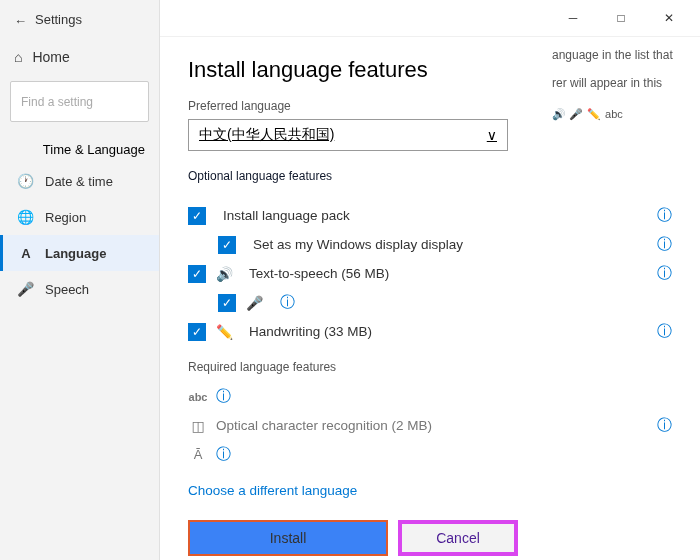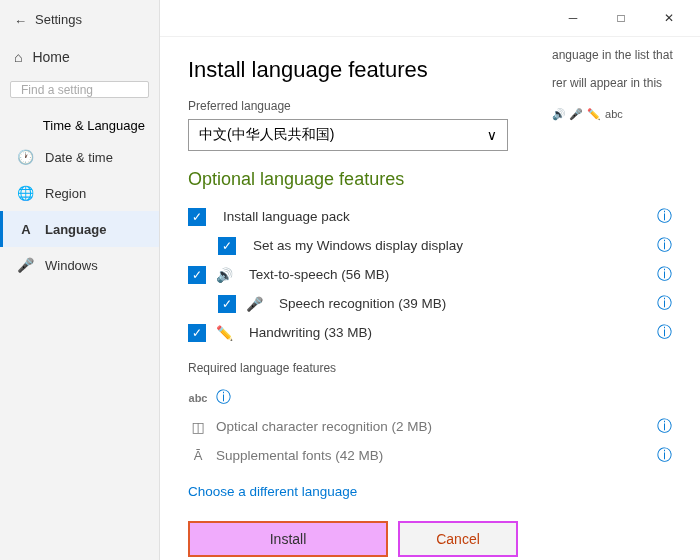--- a/index.html
+++ b/index.html
@@ -35,21 +35,21 @@
       display: flex;
       align-items: center;
       padding: 10px 14px;
       gap: 10px;
       font-size: 14px;
       cursor: pointer;
       color: #333;
     }
     .sidebar-search {
       margin: 6px 10px;
-      padding: 0 10px;
+      padding: 12px 10px;
       border: 1px solid #ccc;
       border-radius: 2px;
       font-size: 13px;
       color: #888;
       background: white;
     }
     .sidebar-section-label {
       padding: 14px 14px 6px;
       font-size: 13px;
       font-weight: 400;
@@ -136,26 +136,27 @@
       display: flex;
       align-items: center;
       justify-content: space-between;
       border: 1px solid #999;
       padding: 6px 10px;
       margin-bottom: 18px;
       cursor: pointer;
       background: white;
       width: 320px;
       font-size: 14px;
+      text-decoration: underline;
     }
 
     .section-label {
-      font-size: 18px;
-      color: #4d7c0f;
-      margin-bottom: 12px;
+      font-size: 12px;
+      color: #0f172a;
+      margin-bottom: 18px;
     }
 
     .feature-item {
       display: flex;
       align-items: center;
       padding: 5px 0;
       gap: 0;
     }
     .feature-item.sub {
       padding-left: 30px;
@@ -233,40 +234,40 @@
     }
 
     .button-row {
       display: flex;
       gap: 10px;
       margin-top: 4px;
     }
     .btn-install {
       width: 200px;
       height: 36px;
-      background: #f0abfc;
+      background: #3b82f6;
       border: 2px solid #e05a2b;
       font-size: 14px;
       cursor: pointer;
       display: flex;
       align-items: center;
       justify-content: center;
       color: #333;
     }
     .btn-cancel {
       width: 120px;
       height: 36px;
       background: #f3f3f3;
-      border: 2px solid #d946ef;
+      border: 4px solid #d946ef;
       font-size: 14px;
       cursor: pointer;
       display: flex;
       align-items: center;
       justify-content: center;
-      color: #c2410c;
+      color: #4c1d95;
     }
 
     
     .right-panel {
       position: absolute;
       right: 0;
       top: 32px;
       width: 160px;
       padding: 14px 12px;
       font-size: 12px;
@@ -316,21 +317,21 @@
   <div class="sidebar-item">
     <span class="icon-circle">🌐</span>
     <span>Region</span>
   </div>
   <div class="sidebar-item active">
     <span class="icon-circle" style="font-size:13px;font-weight:bold;color:#333;">A</span>
     <span>Language</span>
   </div>
   <div class="sidebar-item">
     <span class="icon-circle">🎤</span>
-    <span>Windows</span>
+    <span>Speech</span>
   </div>
 </div>
 
 <div class="main">
 
   <div class="titlebar">
     <button class="titlebar-btn">─</button>
     <button class="titlebar-btn">□</button>
     <button class="titlebar-btn close">✕</button>
   </div>
@@ -374,21 +375,20 @@
       <span class="feature-text">Text-to-speech (56 MB)</span>
       <span class="info-icon">ⓘ</span>
     </div>
 
     
     <div class="feature-item sub">
       <div class="checkbox">
         <span class="checkbox-check">✓</span>
       </div>
       <span class="feature-icon">🎤</span>
-      <span class="feature-text">Speech recognition (39 MB)</span>
       <span class="info-icon">ⓘ</span>
     </div>
 
     
     <div class="feature-item">
       <div class="checkbox">
         <span class="checkbox-check">✓</span>
       </div>
       <span class="feature-icon">✏️</span>
       <span class="feature-text">Handwriting (33 MB)</span>
@@ -404,21 +404,20 @@
     </div>
 
     <div class="req-item">
       <span class="req-icon">◫</span>
       <span class="req-text">Optical character recognition (2 MB)</span>
       <span class="req-info-icon">ⓘ</span>
     </div>
 
     <div class="req-item">
       <span class="req-icon" style="font-size:13px;">Ā</span>
-      <span class="req-text">Supplemental fonts (42 MB)</span>
       <span class="req-info-icon">ⓘ</span>
     </div>
 
     <a class="choose-link">Choose a different language</a>
 
     <div class="button-row">
       <button class="btn-install">Install</button>
       <button class="btn-cancel">Cancel</button>
     </div>
   </div>

